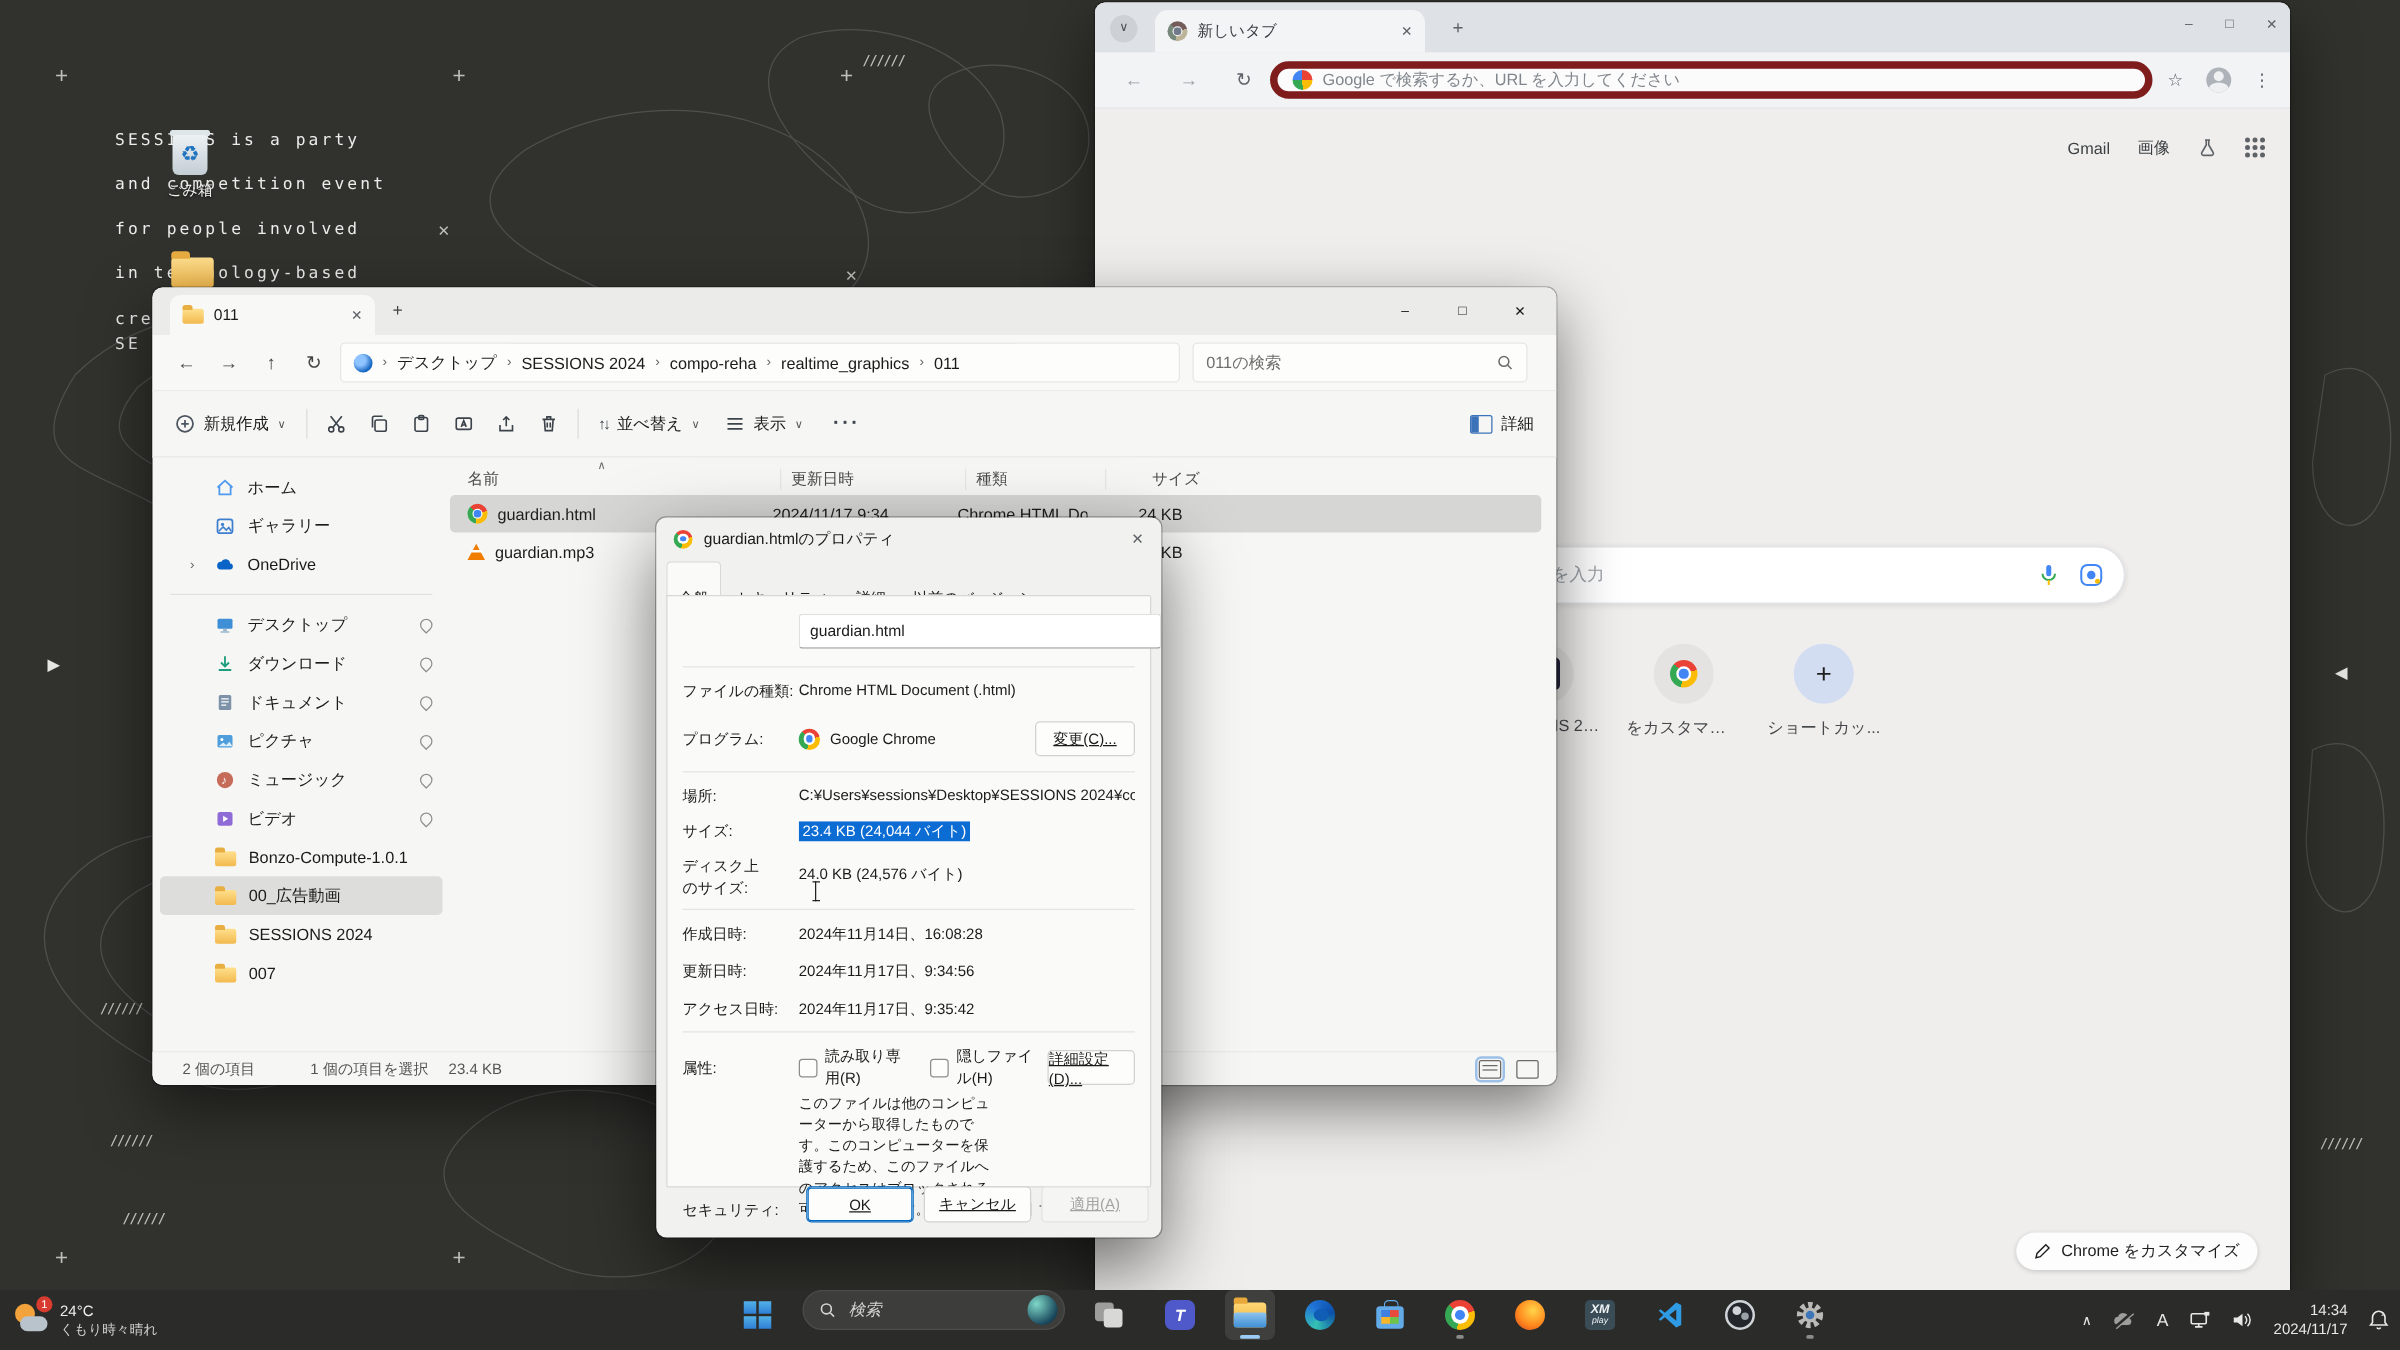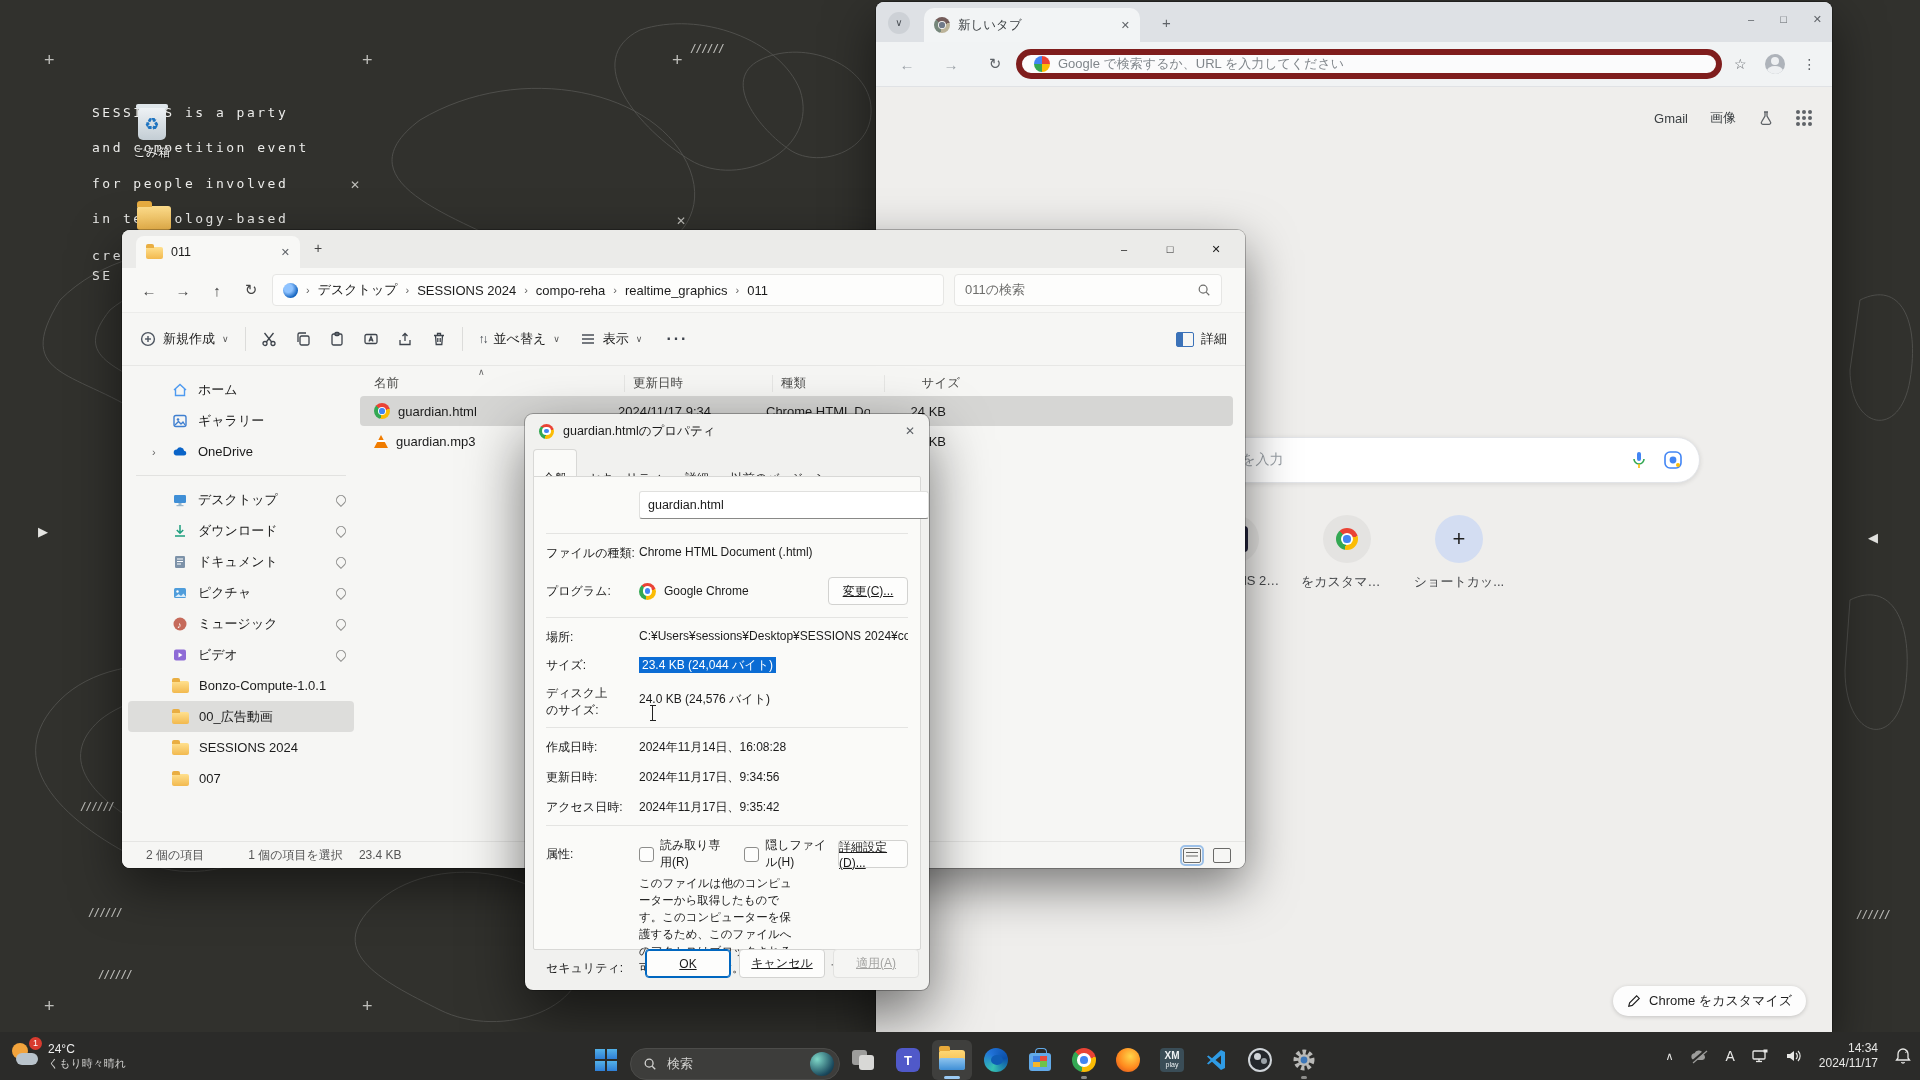--- a/index.html
+++ b/index.html
@@ -177,21 +177,21 @@
   
   .taskbar{position:absolute;left:0;bottom:0;width:1920px;height:48px;background:#2b2b29;display:flex;align-items:center;z-index:50;}
   .weather{position:absolute;left:10px;display:flex;align-items:center;gap:8px;color:#eee;}
   .wicon{position:relative;width:30px;height:30px;}
   .wsun{position:absolute;left:2px;top:2px;width:16px;height:16px;border-radius:50%;background:#f2a33c;}
   .wcloud{position:absolute;left:6px;top:12px;width:22px;height:12px;border-radius:8px;background:#b9c3cb;}
   .wbadge{position:absolute;right:-2px;top:-4px;width:13px;height:13px;border-radius:50%;background:#d83b2f;color:#fff;
     font-size:9px;text-align:center;line-height:13px;}
   .wtxt .t1{font-size:12px;}
   .wtxt .t2{font-size:11px;color:#cfcfcd;}
-  .tb-center{position:absolute;left:586px;display:flex;align-items:flex-end;gap:4px;height:48px;}
+  .tb-center{position:absolute;left:586px;display:flex;align-items:flex-start;gap:16px;height:48px;font-style:italic;}
   .tbtn{width:40px;height:40px;border-radius:6px;display:flex;align-items:center;justify-content:center;position:relative;}
   .tbtn.active{background:#3f3f3d;}
   .tbtn.active::after{content:"";position:absolute;bottom:1px;left:12px;width:16px;height:3px;border-radius:2px;background:#9ccbf5;}
   .tbtn.run::after{content:"";position:absolute;bottom:1px;left:17px;width:6px;height:3px;border-radius:2px;background:#8b8b89;}
   .startico{display:grid;grid-template-columns:10px 10px;grid-gap:2px;}
   .startico i{width:10px;height:10px;background:#4cc2ff;background:linear-gradient(#53b1e8,#2f7fd6);}
   .tb-search{width:210px;height:32px;background:#3d3d3b;border:1px solid #4c4c4a;border-radius:16px;display:flex;align-items:center;
     gap:10px;padding:0 5px 0 12px;box-sizing:border-box;color:#d4d4d2;font-size:13px;}
   .tb-search .flex{flex:1;}
   .bingimg{width:24px;height:24px;border-radius:50%;background:radial-gradient(circle at 30% 30%,#7fd8c8,#1b4a5e 70%,#0c2030);}

